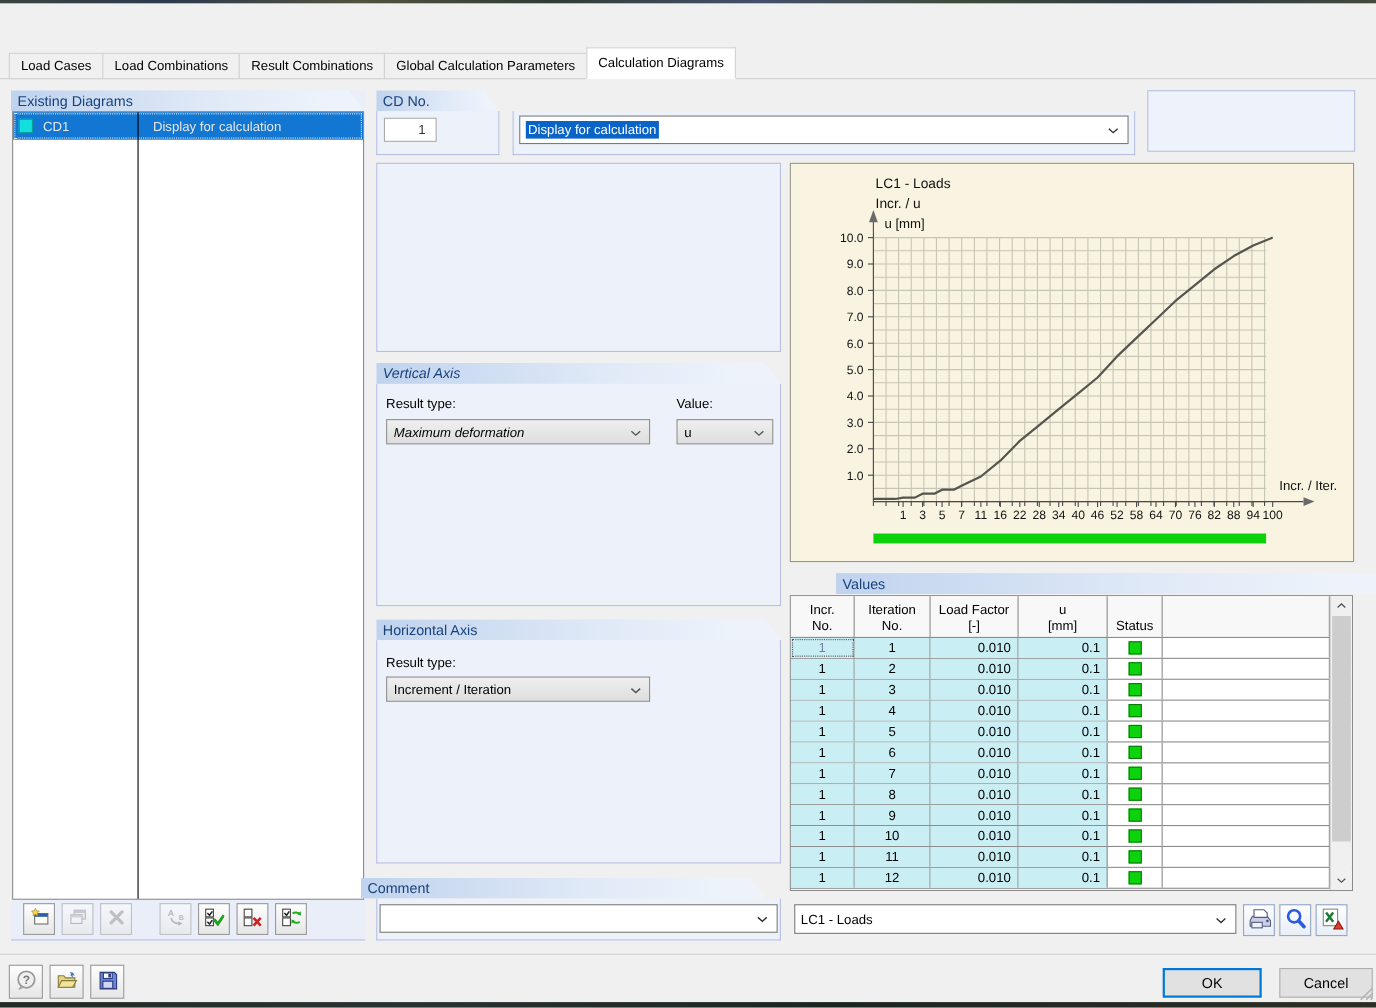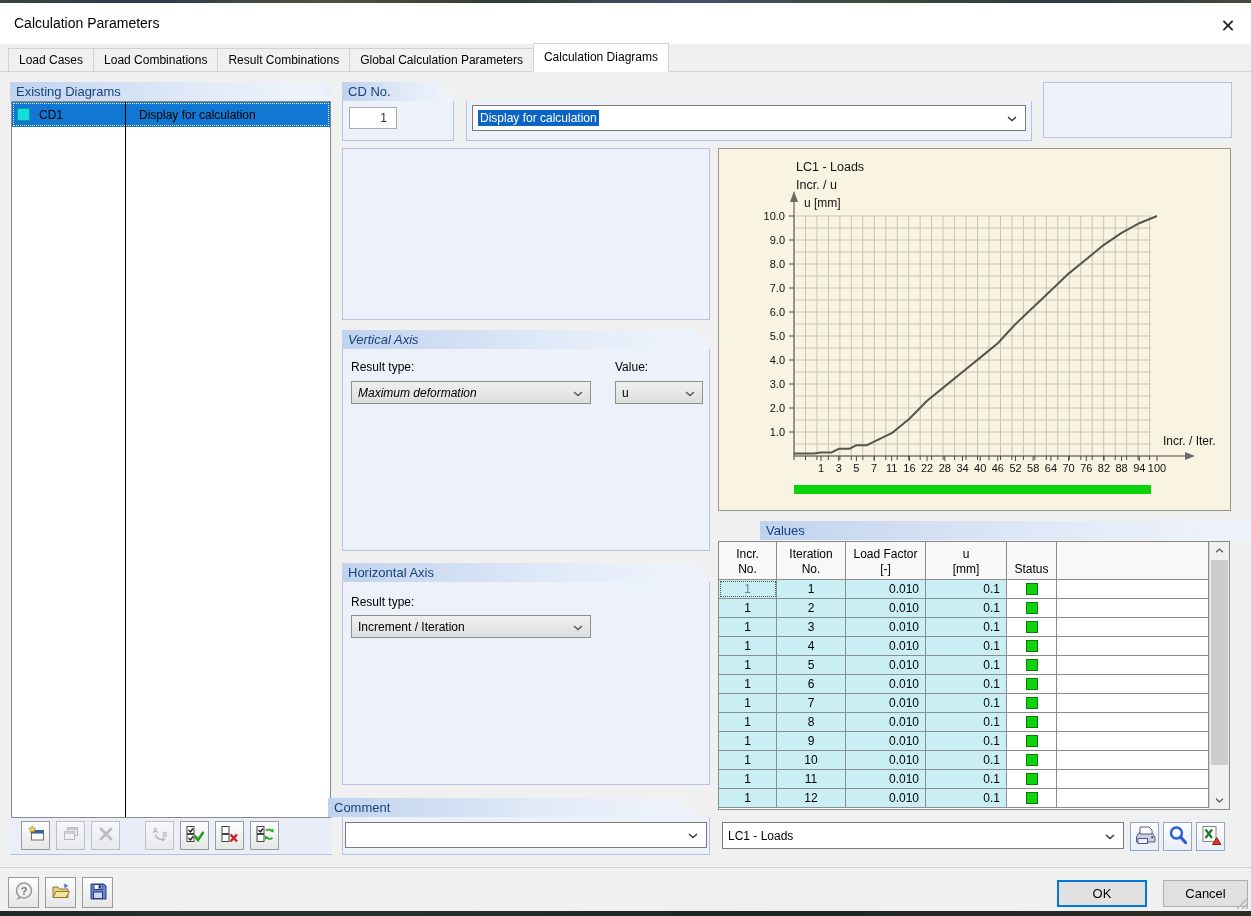--- a/index.html
+++ b/index.html
@@ -39,21 +39,21 @@
   .txt-selected{background:#0a64c8;color:#fff;padding:1px 2px;}
   .num-input{position:absolute;background:#fff;border:1px solid #ababab;box-sizing:border-box;
     text-align:right;padding-right:9px;font:12px "Liberation Sans",sans-serif;color:#333;}
   
   .ed-bg{position:absolute;left:10px;top:82px;width:322px;height:773px;background:#e9eef8;
     border-bottom:1px solid #b9c0e2;box-sizing:border-box;}
   .ed-list{position:absolute;left:11px;top:101px;width:320px;height:717px;background:#fff;
     border:1px solid #8a8a8a;box-sizing:border-box;}
   .ed-divider{position:absolute;left:113px;top:0;bottom:0;width:1px;background:#000;}
   .ed-row{position:relative;height:25px;display:flex;align-items:center;}
-  .ed-row.selected{background:#1277d2;color:#000000;outline:1px dotted #e8e8e8;outline-offset:-2px;}
+  .ed-row.selected{background:#1277d2;color:#e5e5e5;outline:1px dotted #e8e8e8;outline-offset:-2px;}
   .ed-swatch{width:13px;height:13px;margin-left:5px;border:1px solid #0b9c9c;box-sizing:border-box;}
   .ed-name{margin-left:9px;width:84px;}
   .ed-desc{margin-left:16px;}
   
   .tbar{position:absolute;display:flex;gap:6px;align-items:center;}
   .tb-btn{width:29px;height:29px;background:linear-gradient(#fefefe,#e6e6e6);border:1px solid #9a9a9a;
     box-sizing:border-box;display:flex;align-items:center;justify-content:center;cursor:pointer;}
   .tb-btn.big{width:31px;height:31px;}
   .tb-btn.disabled{filter:grayscale(1) opacity(.55);}
   .tb-gap{width:13px;}
@@ -87,24 +87,20 @@
   .btn.cancel{left:1163px;top:880px;width:85px;border:1px solid #adadad;}
   .grip{position:absolute;left:1236px;top:897px;}
 </style>
 </head>
 <body>
 
 <div class="screen">
   <div class="top-strip"></div>
   <div class="bottom-strip"></div>
 
-  <div class="titlebar">
-    <span class="title">Calculation Parameters</span>
-    <span class="close-btn">✕</span>
-  </div>
 
   <div class="tabline"></div>
   <div class="tabbar" id="tabbar">
       <span class="tab">Load Cases</span>
       <span class="tab">Load Combinations</span>
       <span class="tab">Result Combinations</span>
       <span class="tab">Global Calculation Parameters</span>
       <span class="tab active">Calculation Diagrams</span>
     </div>
 

